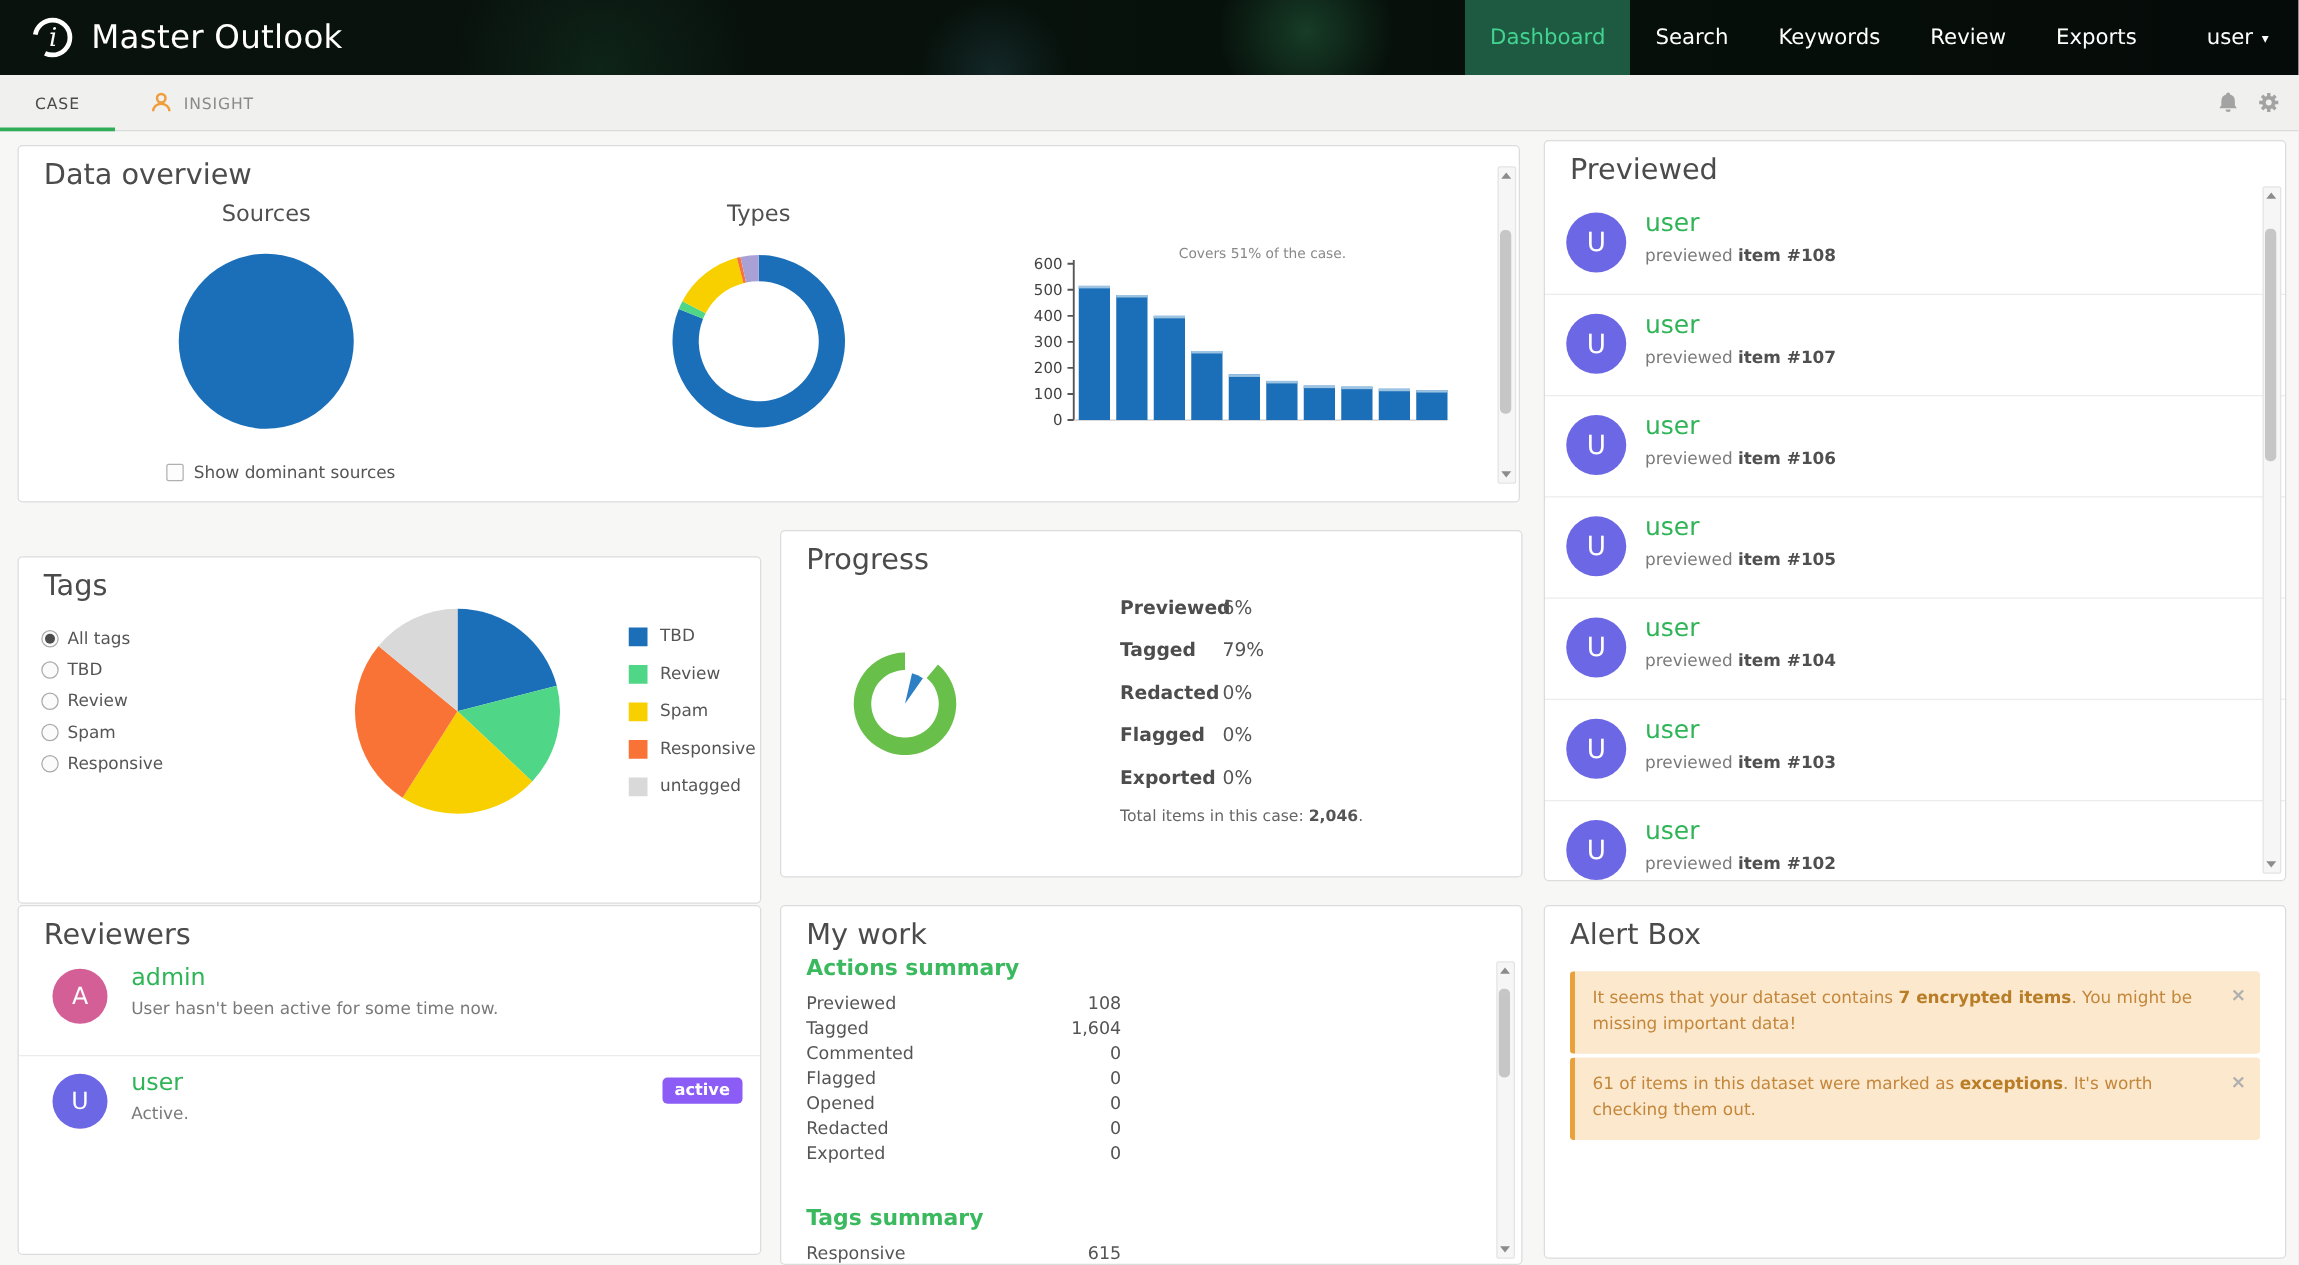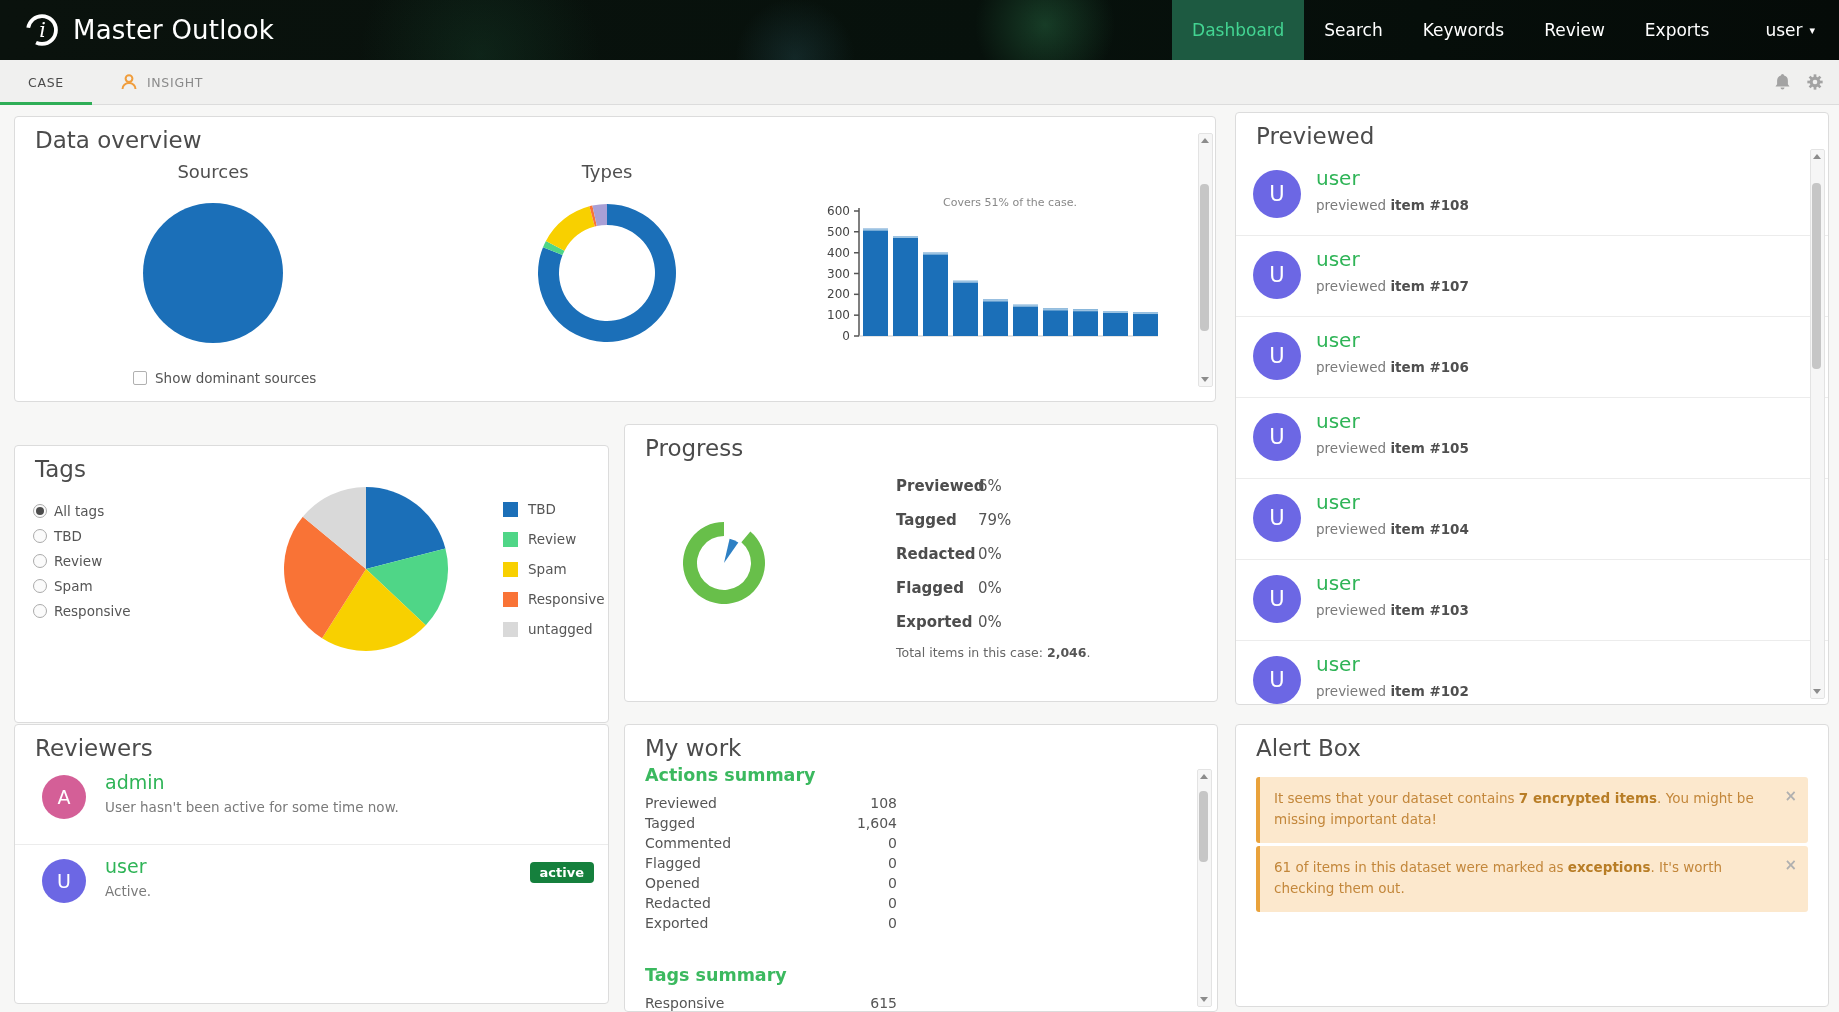--- a/index.html
+++ b/index.html
@@ -356,21 +356,21 @@
         <div class="rev-row">
     <span class="avatar" style="background: rgb(212, 95, 151);">A</span>
     <span class="rev-name">admin</span>
     <span class="rev-status">User hasn't been active for some time now.</span>
 
   </div>
         <div class="rev-row">
     <span class="avatar" style="background: rgb(108, 103, 228);">U</span>
     <span class="rev-name">user</span>
     <span class="rev-status">Active.</span>
-    <span class="rev-badge" style="background: #15803d; margin-left: 20px;">active</span>
+    <span class="rev-badge" style="background: #8b5cf6; margin-left: 20px;">active</span>
   </div>
       </div>
   </div>
 
   <div class="panel" id="panel-mywork">
     <h2>My work</h2>
     <div class="mw-content">
       <p class="mw-heading">Actions summary</p>
       <div id="mw-rows-0">
           <div class="mw-row">

